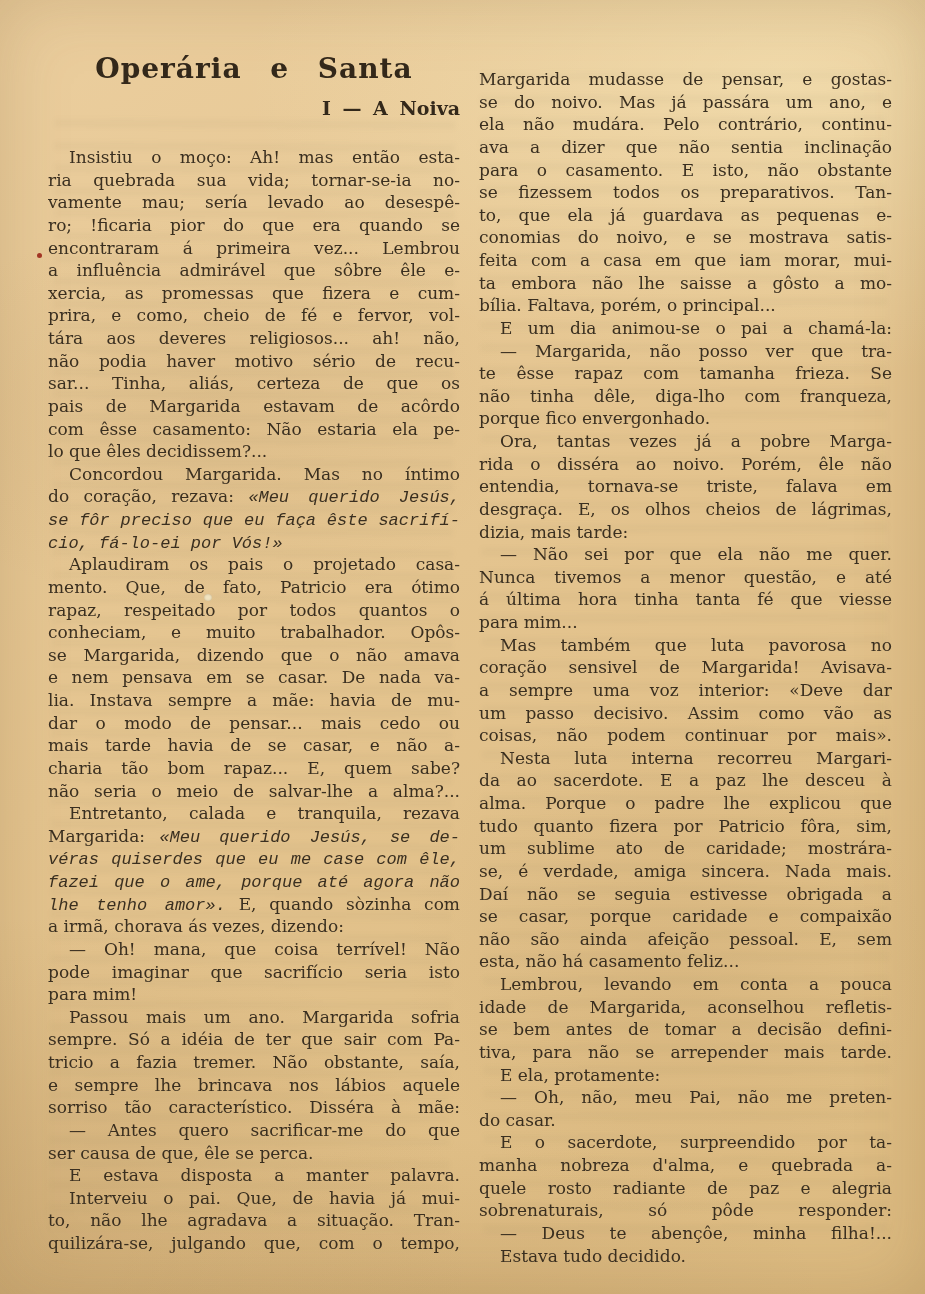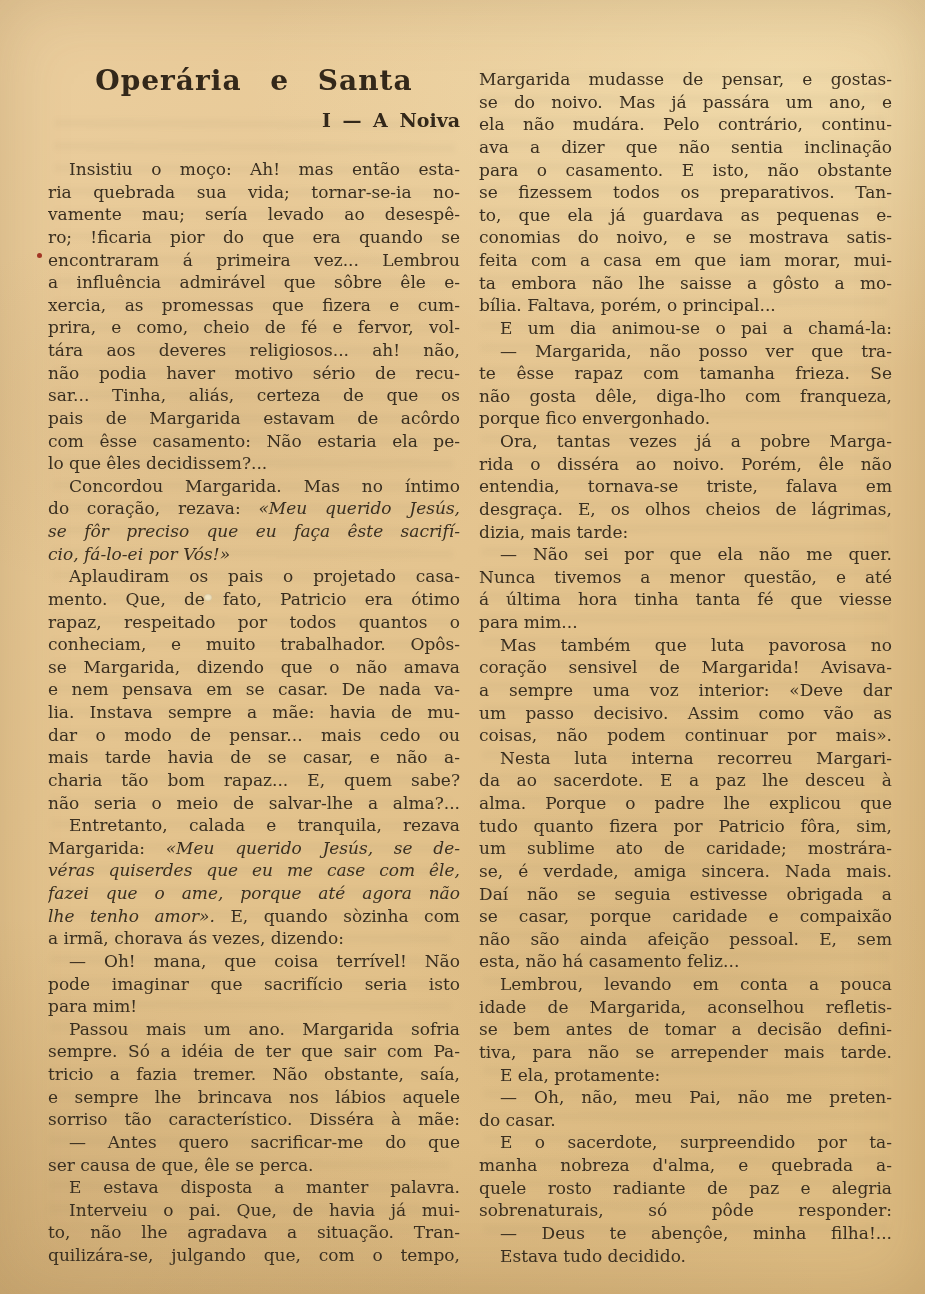--- a/index.html
+++ b/index.html
@@ -24,40 +24,40 @@
   .bleed{
     position:absolute;pointer-events:none;
     background:repeating-linear-gradient(to bottom,
       rgba(128,120,84,0.10) 0px, rgba(128,120,84,0.10) 8px,
       rgba(0,0,0,0) 8px, rgba(0,0,0,0) 22.6px);
     filter:blur(2.5px);opacity:.5;
   }
   .bleed-a{left:52px;top:120px;width:400px;height:1110px;transform:rotate(.3deg);}
   .bleed-b{left:482px;top:72px;width:406px;height:1175px;transform:rotate(-.2deg);}
   .col{position:absolute;}
-  .col-left{left:48px;top:64px;width:412px;}
+  .col-left{left:48px;top:52px;width:412px;}
   .col-right{left:479px;top:56px;width:413px;}
   .masthead{text-align:center;}
   .masthead h1{
     margin:0;font-weight:700;font-size:28px;line-height:34px;
     letter-spacing:1px;word-spacing:18px;color:#33281a;
   }
   .masthead h2{
     margin:10px 0 0;font-weight:700;font-size:19px;line-height:24px;
     word-spacing:5px;color:#33281a;text-align:right;
   }
   .coltext{margin-top:26px;}
   .col-right .coltext{margin-top:12px;}
   .line{
     height:22.64px;line-height:22.64px;font-size:17px;
     text-align:justify;overflow:hidden;
   }
   .line.just{text-align-last:justify;}
   .line.ind{text-indent:21px;}
-  .it{font-style:italic;}
+  .it{font-style:italic;font-family:Liberation Mono, monospace;}
   .speck{position:absolute;border-radius:50%;pointer-events:none;}
   .speck-red{left:37px;top:253px;width:5px;height:5px;background:#a23524;filter:blur(.4px);}
   .speck-white{left:204px;top:594px;width:8px;height:7px;background:#f1e4c1;box-shadow:0 0 2px rgba(90,60,20,.35) inset;filter:blur(.3px);}
 </style>
 </head>
 <body>
 
 <div class="page" style="--paper: #e3c28e; --ink: #3a2f20;">
 
   <div class="bleed bleed-a"></div>
@@ -130,21 +130,21 @@
         <div class="line just"><span>para o casamento. E isto, não obstante</span></div>
         <div class="line just"><span>se fizessem todos os preparativos. Tan-</span></div>
         <div class="line just"><span>to, que ela já guardava as pequenas e-</span></div>
         <div class="line just"><span>conomias do noivo, e se mostrava satis-</span></div>
         <div class="line just"><span>feita com a casa em que iam morar, mui-</span></div>
         <div class="line just"><span>ta embora não lhe saisse a gôsto a mo-</span></div>
         <div class="line"><span>bília. Faltava, porém, o principal...</span></div>
         <div class="line just ind"><span>E um dia animou-se o pai a chamá-la:</span></div>
         <div class="line just ind"><span>— Margarida, não posso ver que tra-</span></div>
         <div class="line just"><span>te êsse rapaz com tamanha frieza. Se</span></div>
-        <div class="line just"><span>não gosta dêle, diga-lho com franqueza,</span></div>
+        <div class="line just"><span>não tinha dêle, diga-lho com franqueza,</span></div>
         <div class="line"><span>porque fico envergonhado.</span></div>
         <div class="line just ind"><span>Ora, tantas vezes já a pobre Marga-</span></div>
         <div class="line just"><span>rida o disséra ao noivo. Porém, êle não</span></div>
         <div class="line just"><span>entendia, tornava-se triste, falava em</span></div>
         <div class="line just"><span>desgraça. E, os olhos cheios de lágrimas,</span></div>
         <div class="line"><span>dizia, mais tarde:</span></div>
         <div class="line just ind"><span>— Não sei por que ela não me quer.</span></div>
         <div class="line just"><span>Nunca tivemos a menor questão, e até</span></div>
         <div class="line just"><span>á última hora tinha tanta fé que viesse</span></div>
         <div class="line"><span>para mim...</span></div>

